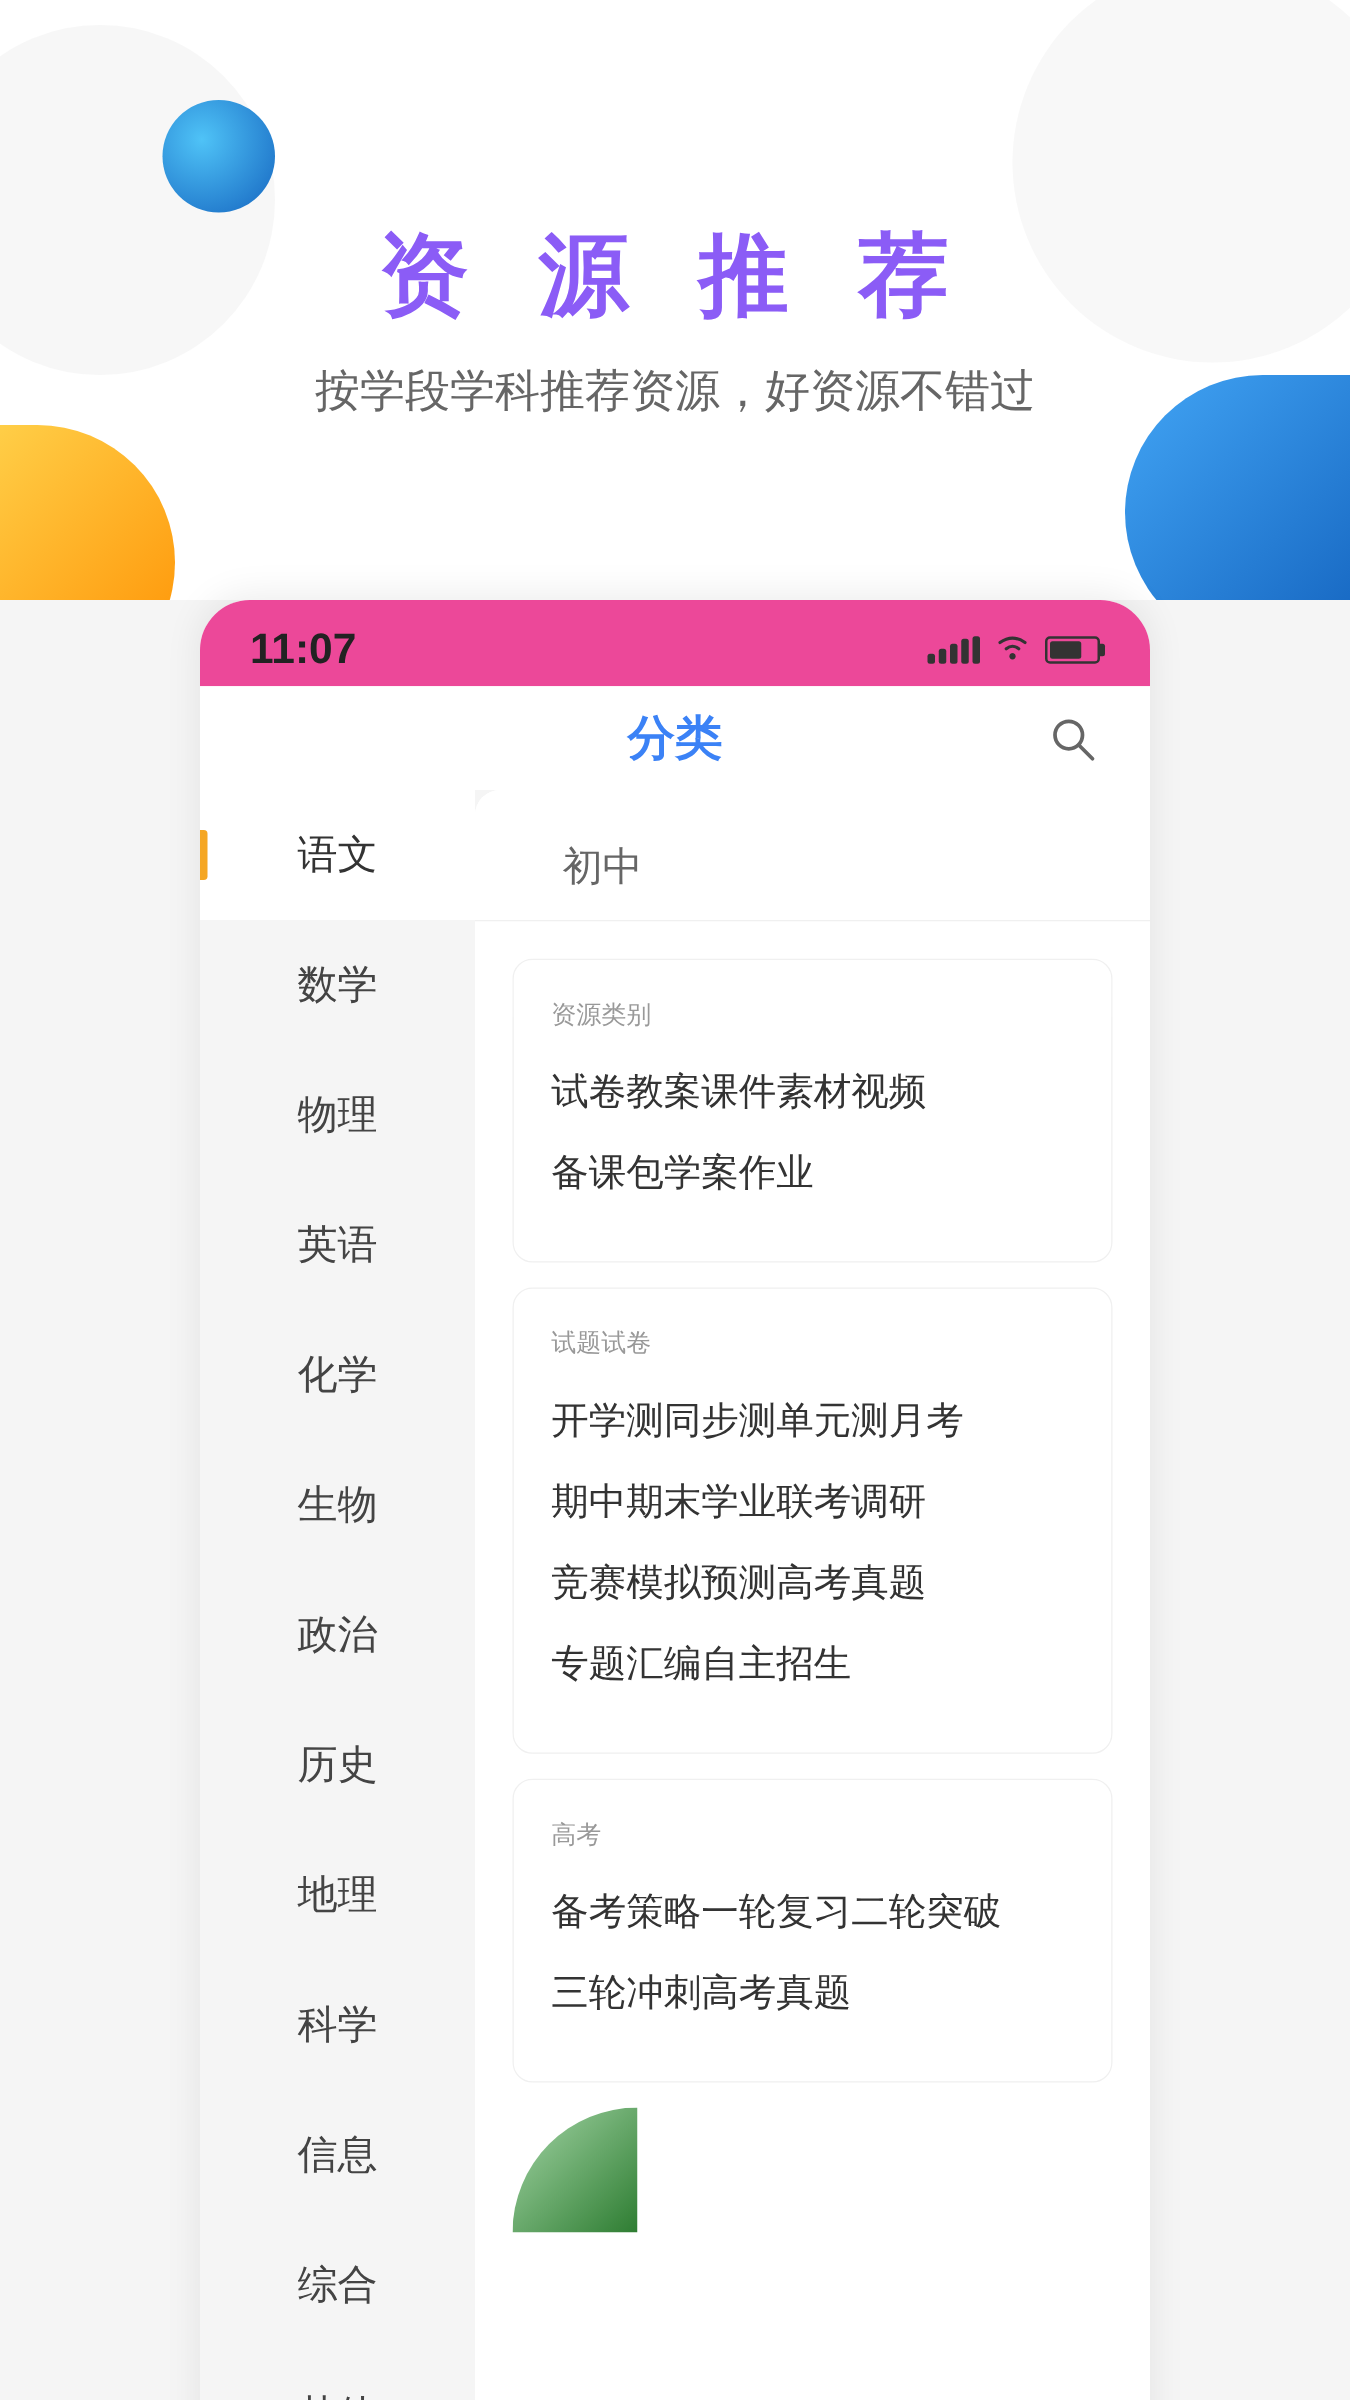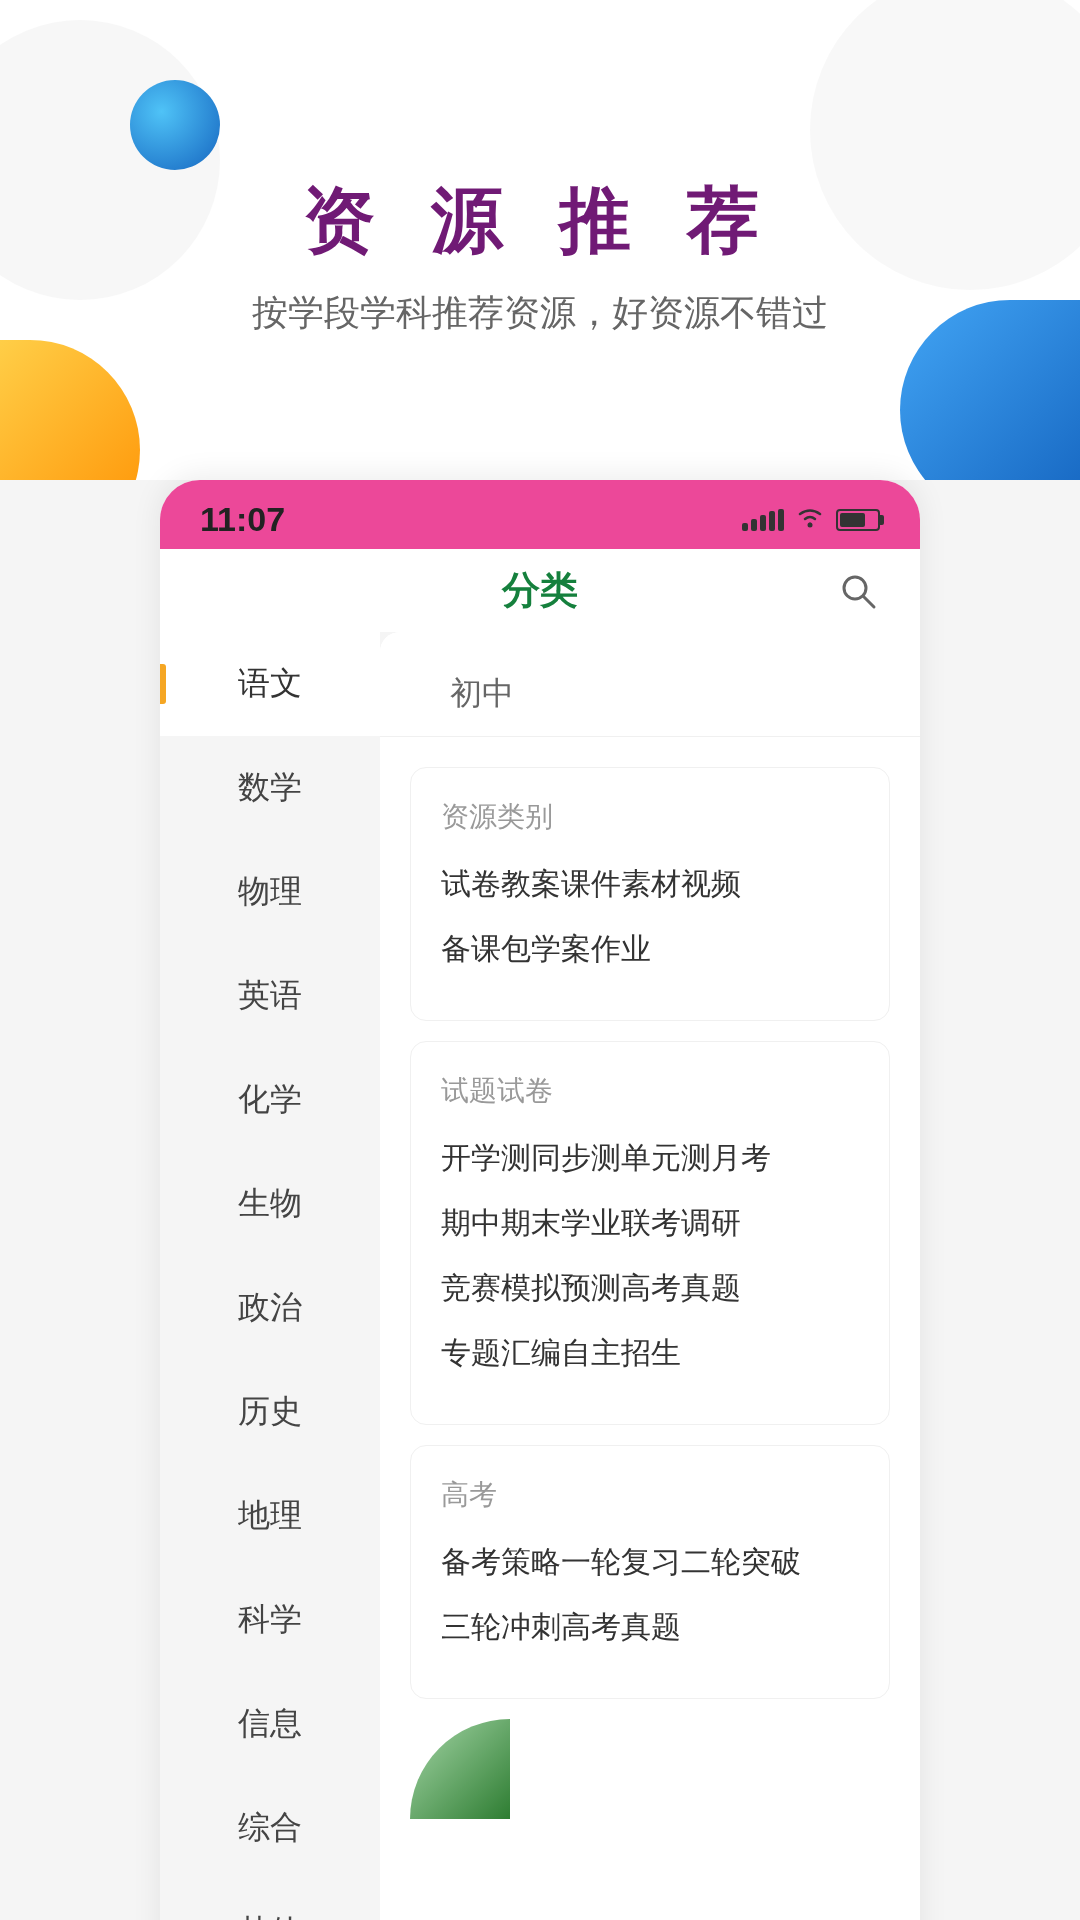--- a/index.html
+++ b/index.html
@@ -74,21 +74,21 @@
       width: 180px;
       height: 220px;
       background: linear-gradient(135deg, #ffd54f, #ff8f00);
       border-radius: 0 110px 110px 0;
     }
 
     .hero-title {
       font-size: 72px;
       font-weight: 700;
       letter-spacing: 18px;
-      color: #701a75;
+      color: #8b5cf6;
       position: relative;
       z-index: 2;
       margin-top: 30px;
     }
 
     .hero-subtitle {
       font-size: 36px;
       color: #666;
       position: relative;
       z-index: 2;
@@ -174,21 +174,21 @@
       display: flex;
       align-items: center;
       justify-content: center;
       padding: 16px 40px;
       background: #fff;
       position: relative;
     }
     .nav-title {
       font-size: 38px;
       font-weight: 600;
-      color: #15803d;
+      color: #3b82f6;
     }
     .nav-search-icon {
       position: absolute;
       right: 40px;
       width: 44px;
       height: 44px;
       display: flex;
       align-items: center;
       justify-content: center;
       cursor: pointer;
@@ -277,21 +277,21 @@
 
     .section-card {
       background: #fff;
       border-radius: 16px;
       padding: 30px;
       margin-bottom: 20px;
       border: 1px solid #f0f0f0;
     }
 
     .section-label {
-      font-size: 28px;
+      font-size: 20px;
       color: #999;
       margin-bottom: 24px;
     }
 
     .tags-row {
       display: flex;
       flex-wrap: wrap;
       margin-bottom: 16px;
     }
 

